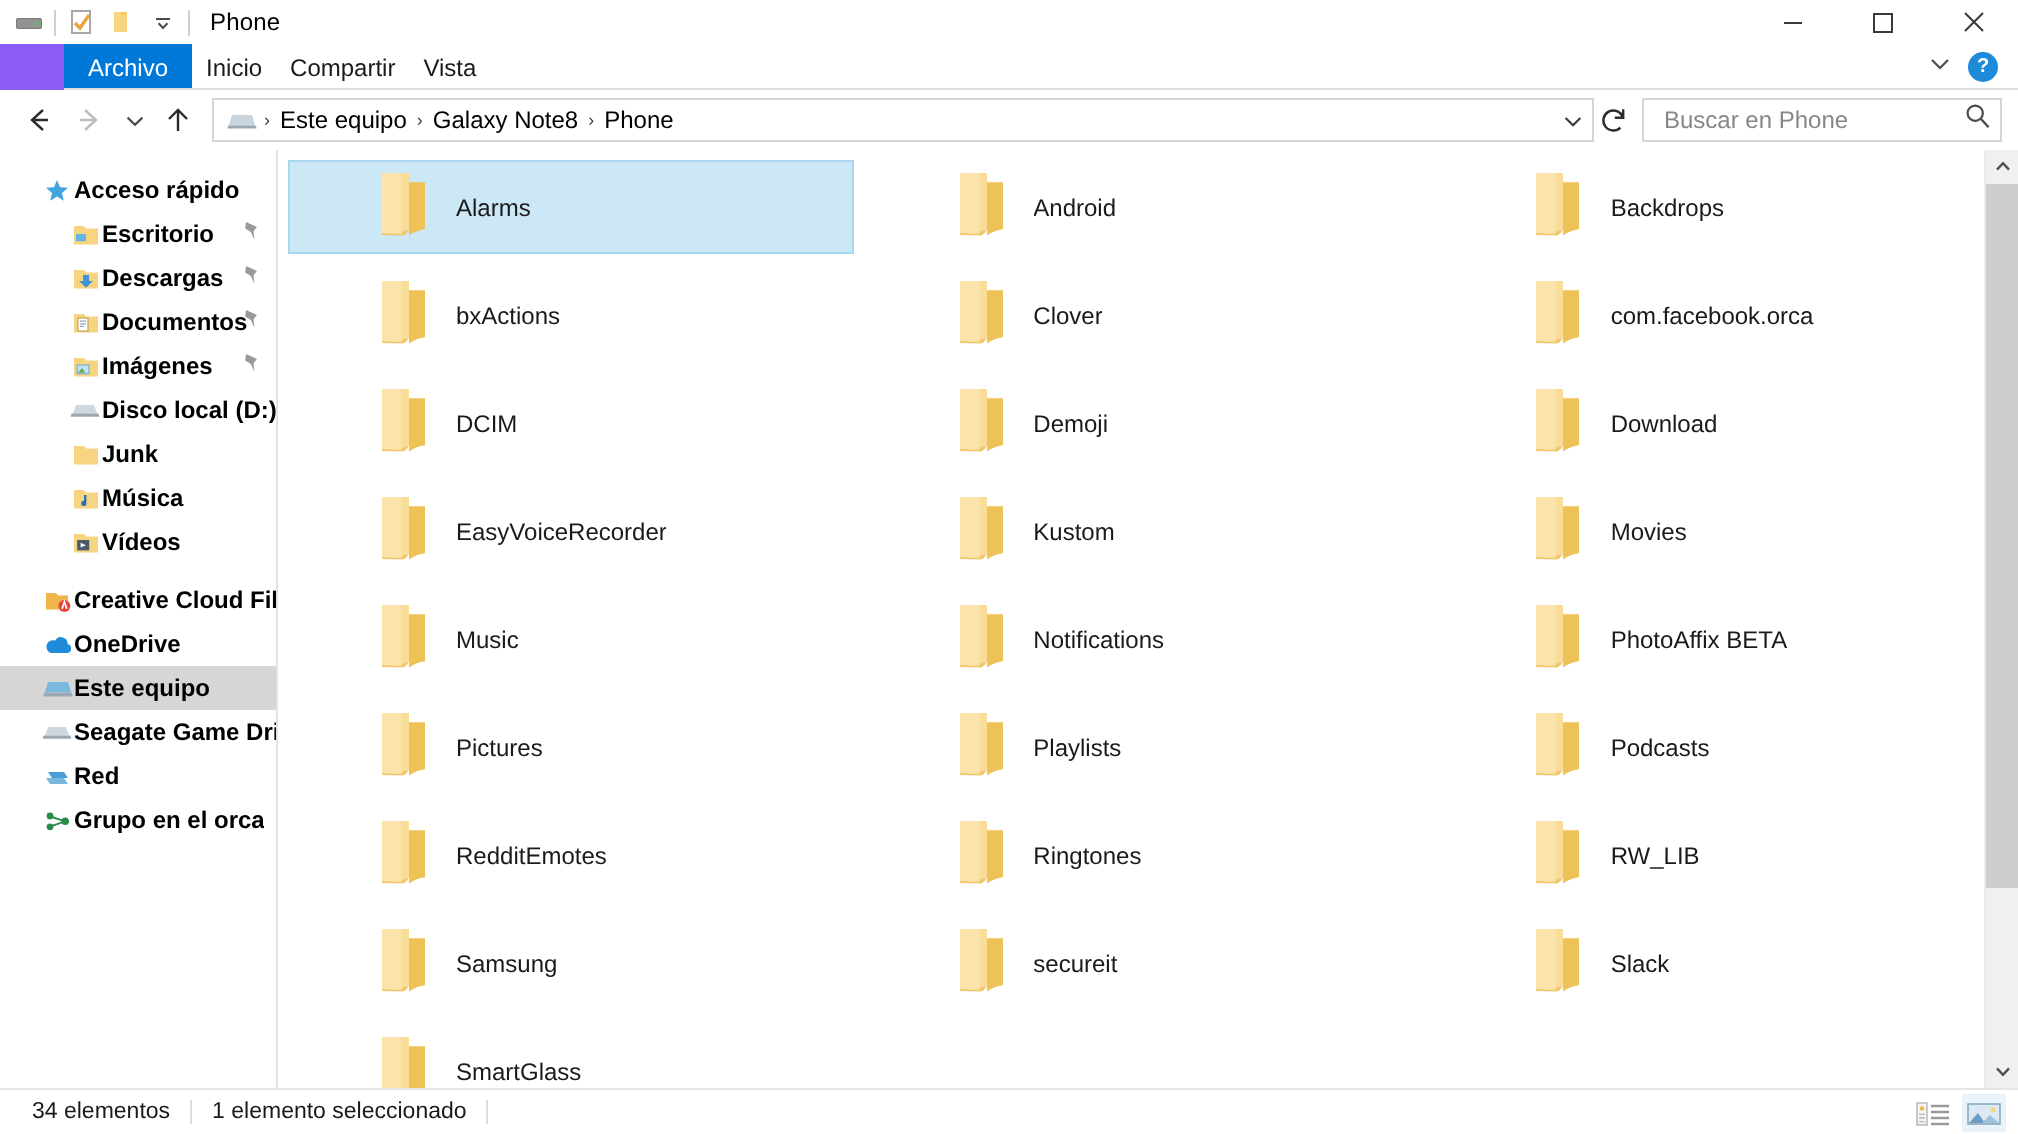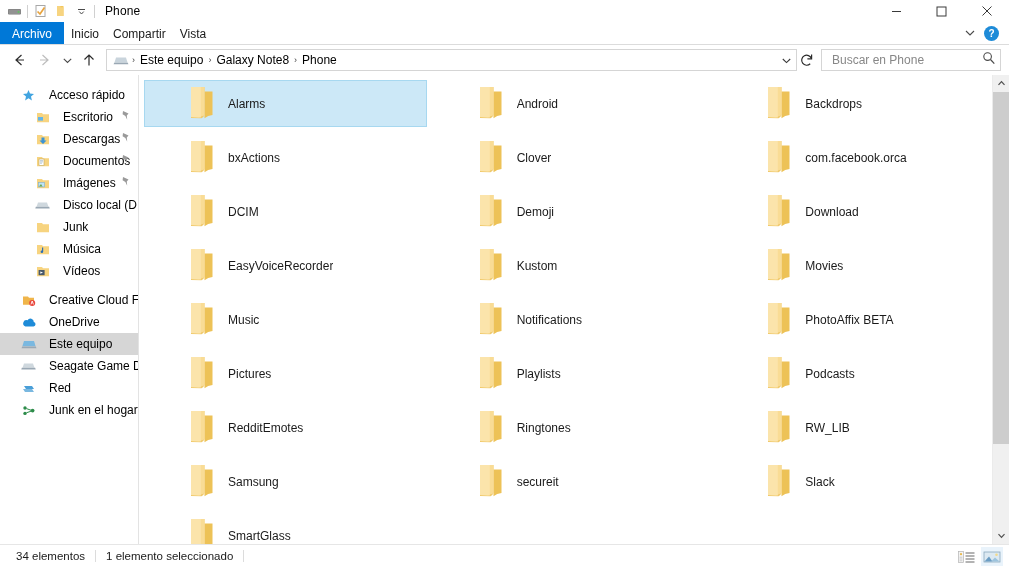--- a/index.html
+++ b/index.html
@@ -30,20 +30,21 @@
   .wincontrols { position:absolute; right:0; top:0; display:flex; height:22px; }
   .wc { width: 45px; height:22px; display:flex; align-items:center; justify-content:center; }
   .wc svg { display:block; }
 
   
   .ribbonbar {
     height: 23px; flex:0 0 23px;
     display: flex; align-items: stretch;
     background:#ffffff;
     position: relative;
+    margin-left: 32px;
   }
   .tab {
     display:flex; align-items:center; justify-content:center;
     font-size: 12px; color:#1a1a1a;
     padding: 0 7px; height:23px;
   }
   .tab.file { background:#0078d7; color:#fff; padding:0 12px; }
   .ribbon-right { position:absolute; right:2px; top:0; height:23px; display:flex; align-items:center; gap:8px; padding-right:8px;}
   .helpbtn {
     width:15px;height:15px;border-radius:50%;background:#1e8bd8;
@@ -105,21 +106,21 @@
   .snode {
     height: 22px; display:flex; align-items:center;
     font-size:12px; color:#000;
     padding-left: 20px; position:relative;
     white-space:nowrap;
   }
   .snode.root { padding-left: 20px; }
   .snode.child { padding-left: 34px; }
   .snode.sel { background:#d6d6d6; }
   .snode .ico { width:17px; flex:0 0 17px; display:flex; align-items:center; justify-content:center; }
-  .snode .lbl { margin-left:12px; overflow:hidden; }
+  .snode .lbl { margin-left:0; overflow:hidden;font-weight:bold; }
   .snode .pin { position:absolute; right:8px; top:50%; transform:translateY(-50%); }
   .sgap { height: 7px; }
 
   
   .filearea {
     flex:1 1 auto; position:relative; background:#fff; min-width:0;
     overflow:hidden;
   }
   .grid {
     display:grid;
@@ -466,21 +467,21 @@
 
       <div class="snode root">
         <span class="ico">
           <svg width="14" height="13" viewBox="0 0 14 13">
             <circle cx="3" cy="4" r="1.7" fill="#2d8c4a"></circle>
               <circle cx="3" cy="9.4" r="1.7" fill="#2d8c4a"></circle>
             <circle cx="10.6" cy="6.6" r="1.9" fill="#2d8c4a"></circle>
             <path d="M4.4 4.6 L9 6.2 M4.4 8.8 L9 7.2" stroke="#2d8c4a" stroke-width="1"></path>
           </svg>
         </span>
-        <span class="lbl">Junk en el hogar</span>
+        <span class="lbl">Grupo en el orca</span>
       </div>
     </div>
 
     <div class="filearea">
       <div class="grid" id="file-grid">
           <div class="item sel">
             <span class="fico"><svg width="30" height="34" viewBox="0 0 30 34">
                 <path d="M4 2 h13.5 l0 28 q-1 2.6 -3 3.2 L4 33 Z" fill="#f0c96b"></path>
                 <path d="M17.5 6.6 h8 v23.5 q-4.6 0.6 -8 3.2 Z" fill="#edc257"></path>
                 <path d="M4 2 h13.5 v28.4 q-3 0.5 -5.4 2 L4 32 Z" fill="#f9dc95"></path>

